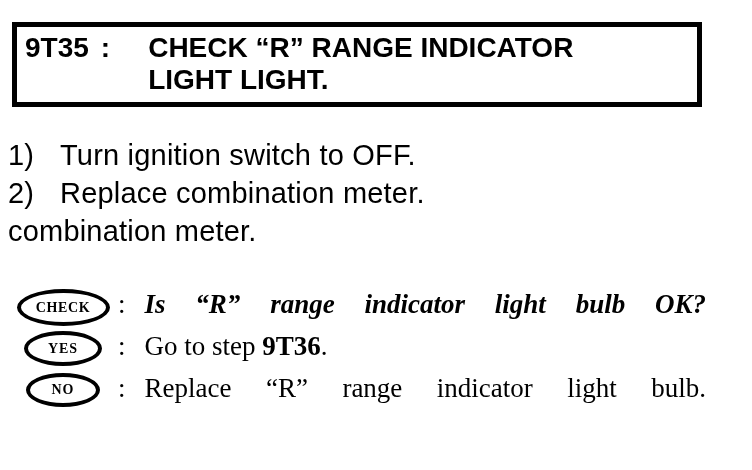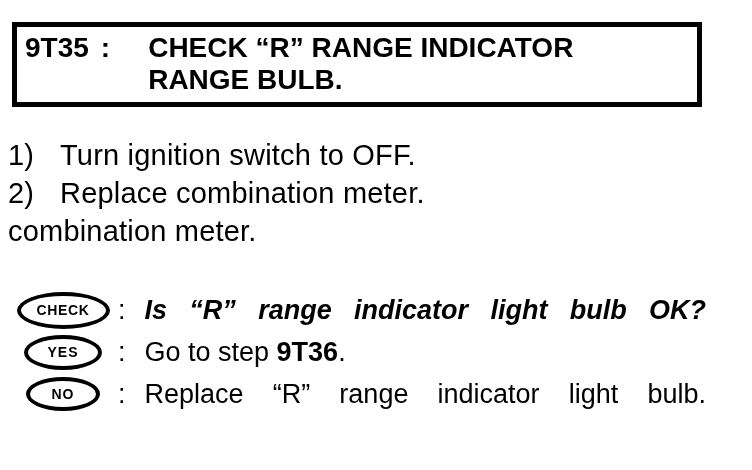--- a/index.html
+++ b/index.html
@@ -33,21 +33,21 @@
   }
   .step-line { white-space: normal; }
   .step-num { display: inline-block; width: 52px; }
   .justify-line { text-align: justify; text-align-last: justify; }
 
   
   .decision {
     position: absolute; left: 8px; top: 289px;
     width: 698px; font-size: 27px;
   }
-  .decision-row { display: flex; align-items: center; height: 42px; }
+  .decision-row { display: flex; height: 42px; font-family: Liberation Serif, serif; }
   .badge-cell { width: 110px; flex: 0 0 110px; display: flex; justify-content: center; }
   .oval {
     border: 4px solid #000000; border-radius: 50%;
     display: flex; align-items: center; justify-content: center;
     font-weight: bold; box-sizing: border-box;
     letter-spacing: 0.6px;
   }
   .oval-check { width: 93px; height: 37px; font-size: 14px; }
   .oval-yes   { width: 78px; height: 35px; font-size: 14px; letter-spacing: 1px; }
   .oval-no    { width: 74px; height: 34px; font-size: 14px; letter-spacing: 1px; }
@@ -59,21 +59,21 @@
 </style>
 </head>
 <body>
 
 <div class="page">
 
   <div class="header-box">
     <div class="step-id-cell"><span>9T35</span><span class="step-id-colon">:</span></div>
     <div class="header-title">
       <div>CHECK “R” RANGE INDICATOR</div>
-      <div>RANGE BULB.</div>
+      <div>LIGHT LIGHT.</div>
     </div>
   </div>
 
   <div class="steps">
     <div class="step-line"><span class="step-num">1)</span><span>Turn ignition switch to OFF.</span></div>
     <div class="step-line"><span class="step-num">2)</span><span>Replace combination meter.</span></div>
     <div class="step-line"><span>combination meter.</span></div>
   </div>
 
   <div class="decision">

